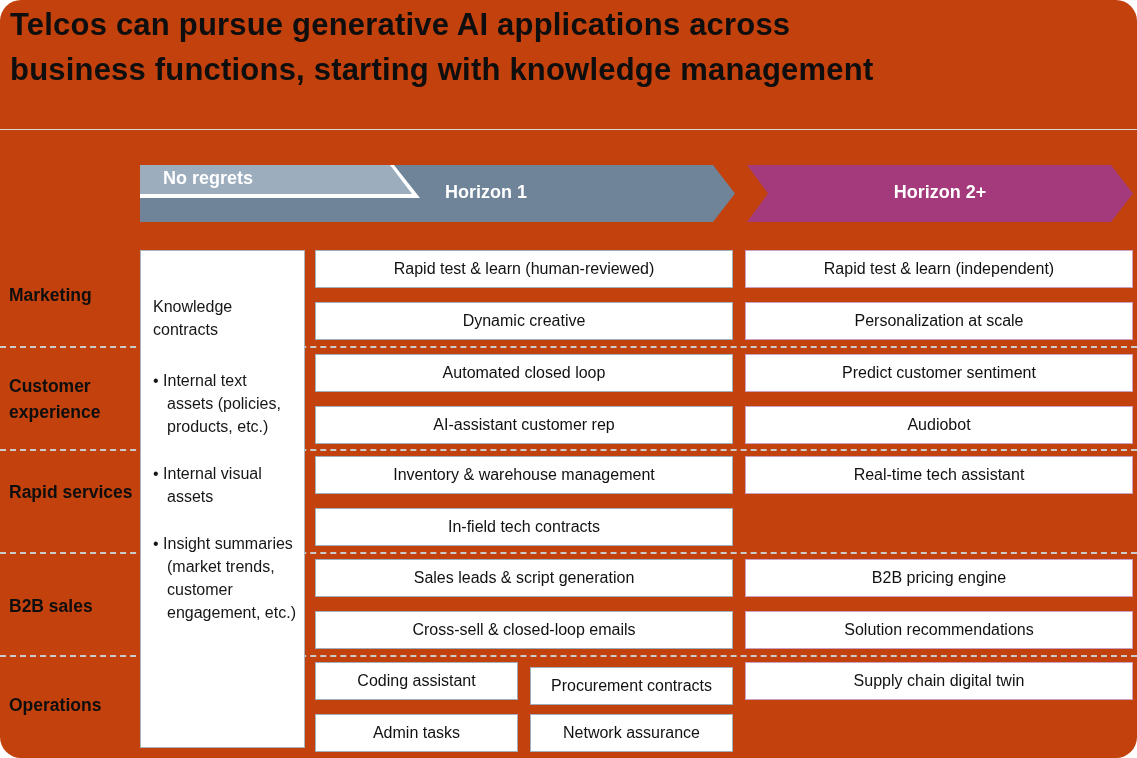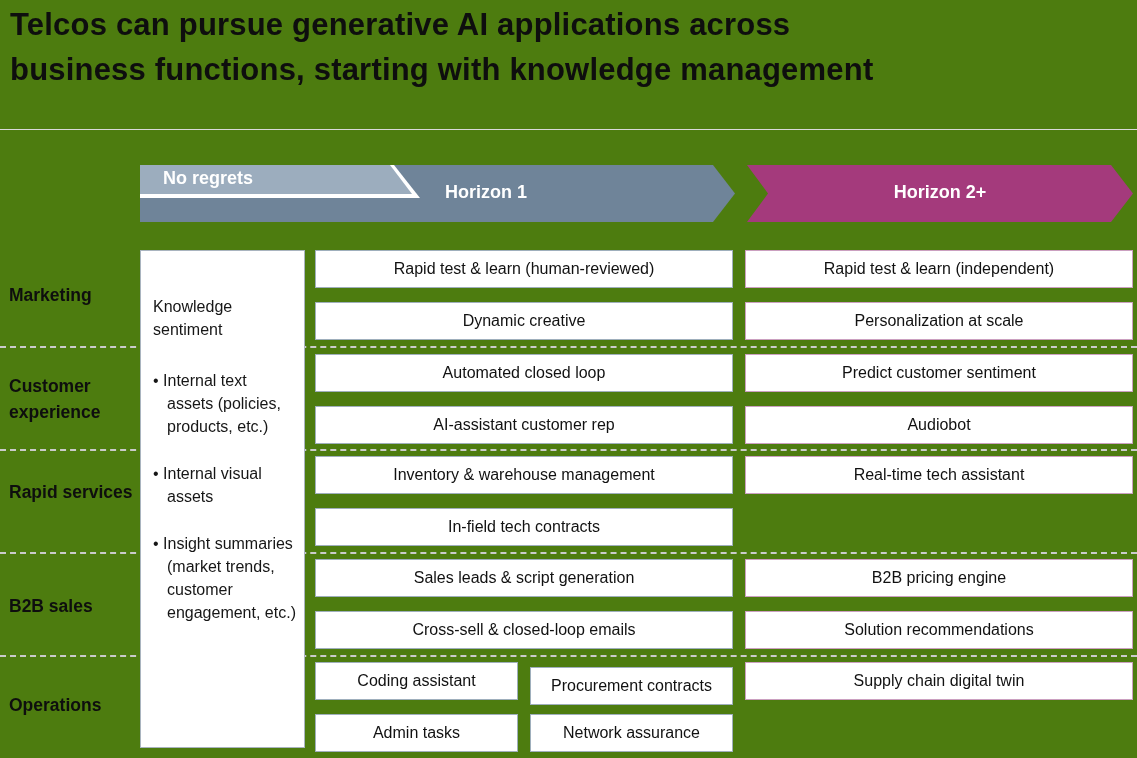--- a/index.html
+++ b/index.html
@@ -1,18 +1,18 @@
 <!DOCTYPE html>
 <html><head>
 <meta charset="utf-8">
 <style>
   html,body{margin:0;padding:0;background:#fff;}
   .canvas{
-    position:relative;width:1137px;height:758px;background:#4d7c0f;overflow:hidden;
-    font-family:"Liberation Sans","DejaVu Sans",sans-serif;color:#111;
+    position:relative;width:1137px;height:758px;background:#c2410c;overflow:hidden;
+    font-family:"Liberation Sans","DejaVu Sans",sans-serif;color:#111;border-radius:21px;
   }
   .title{
     position:absolute;left:10px;top:2px;width:1120px;
     font-size:31px;font-weight:700;line-height:45px;color:#0e0e0e;letter-spacing:.2px;
   }
   .rule{position:absolute;left:0;top:129px;width:1137px;border-top:1px solid #d9d9d9;}
 
   
   .hdr{position:absolute;left:0;top:165px;width:1137px;height:57px;}
   .band{position:absolute;top:0;height:57px;}
@@ -80,21 +80,21 @@
   <div class="dash" style="top:552px"></div>
   <div class="dash" style="top:655px"></div>
 
   <div class="rowlabel" style="top:282px">Marketing</div>
   <div class="rowlabel" style="top:373px">Customer experience</div>
   <div class="rowlabel" style="top:479px">Rapid services</div>
   <div class="rowlabel" style="top:593px">B2B sales</div>
   <div class="rowlabel" style="top:692px">Operations</div>
 
   <div class="kbox">
-    <p class="khead">Knowledge sentiment</p>
+    <p class="khead">Knowledge contracts</p>
     <ul>
       <li>Internal text assets (policies, products, etc.)</li>
       <li>Internal visual assets</li>
       <li>Insight summaries (market trends, customer engagement, etc.)</li>
     </ul>
   </div>
 
   <div class="box h1box" style="top:250px">Rapid test &amp; learn (human-reviewed)</div>
   <div class="box h1box" style="top:302px">Dynamic creative</div>
   <div class="box h1box" style="top:354px">Automated closed loop</div>

